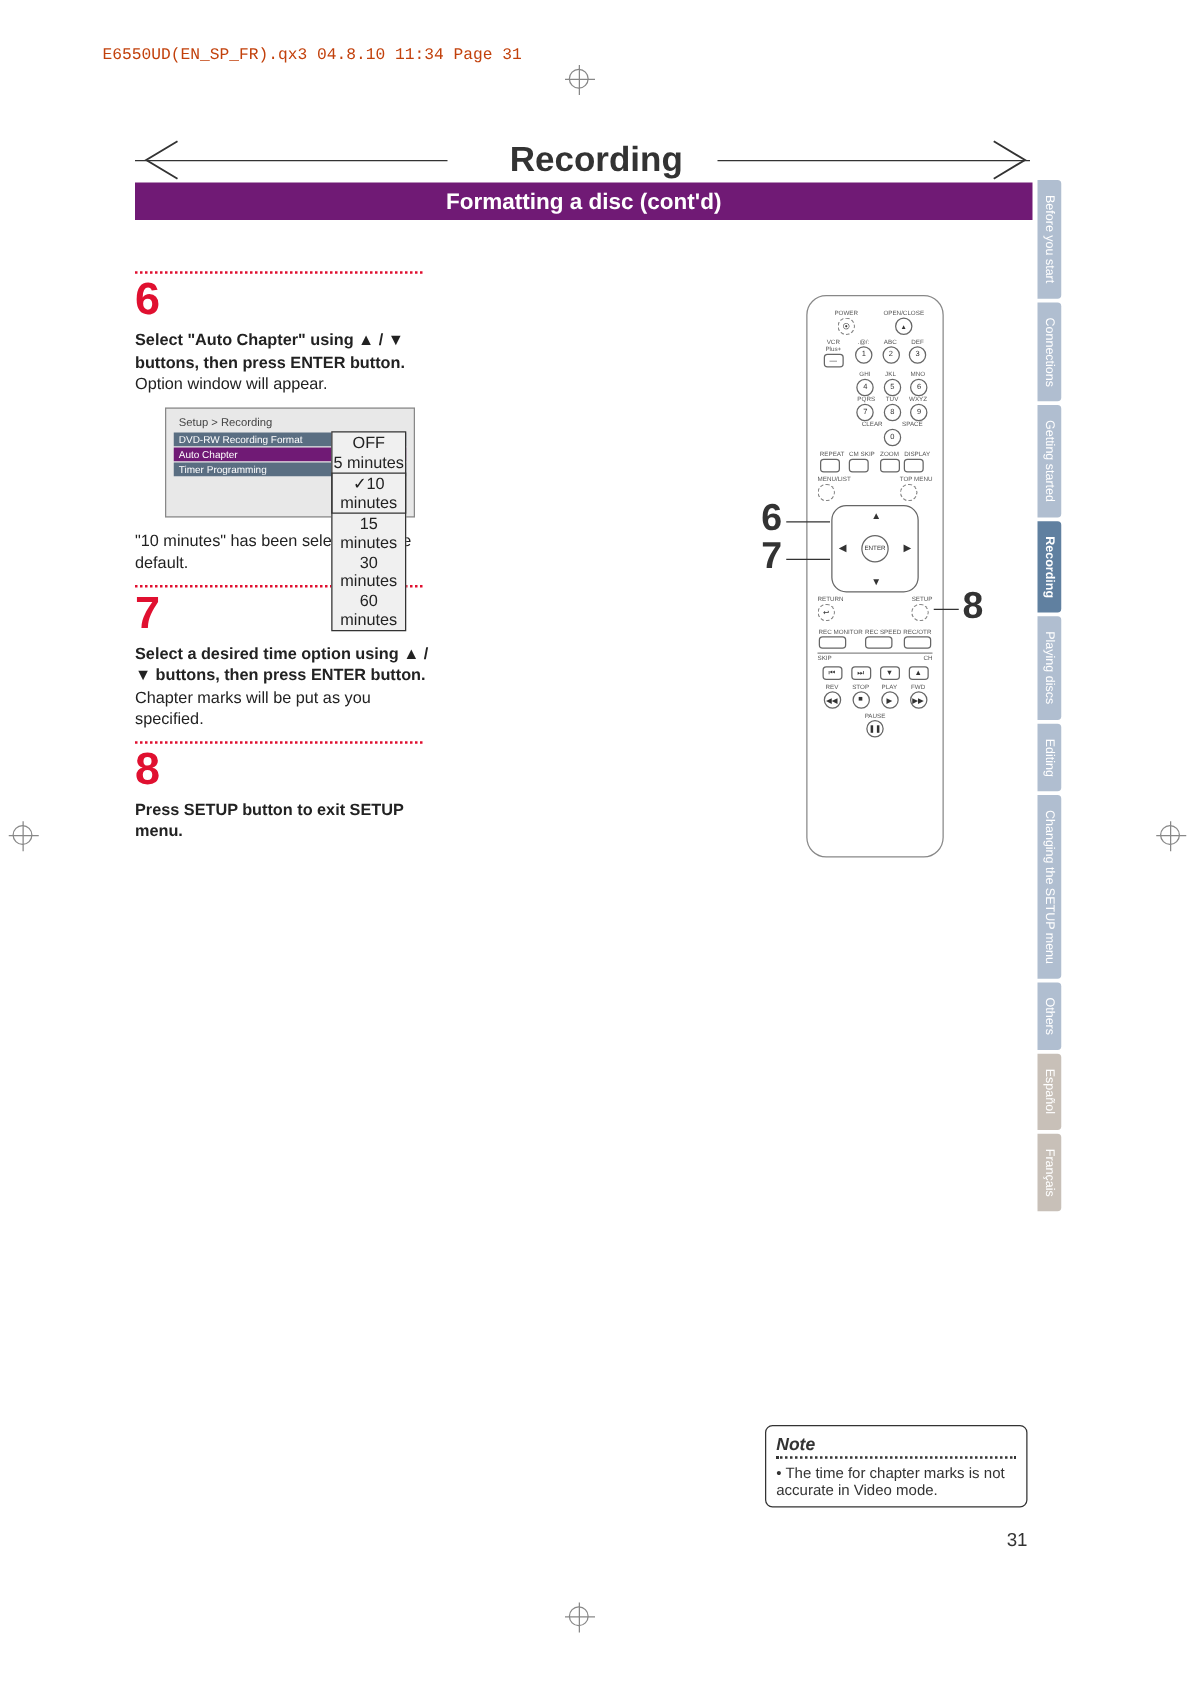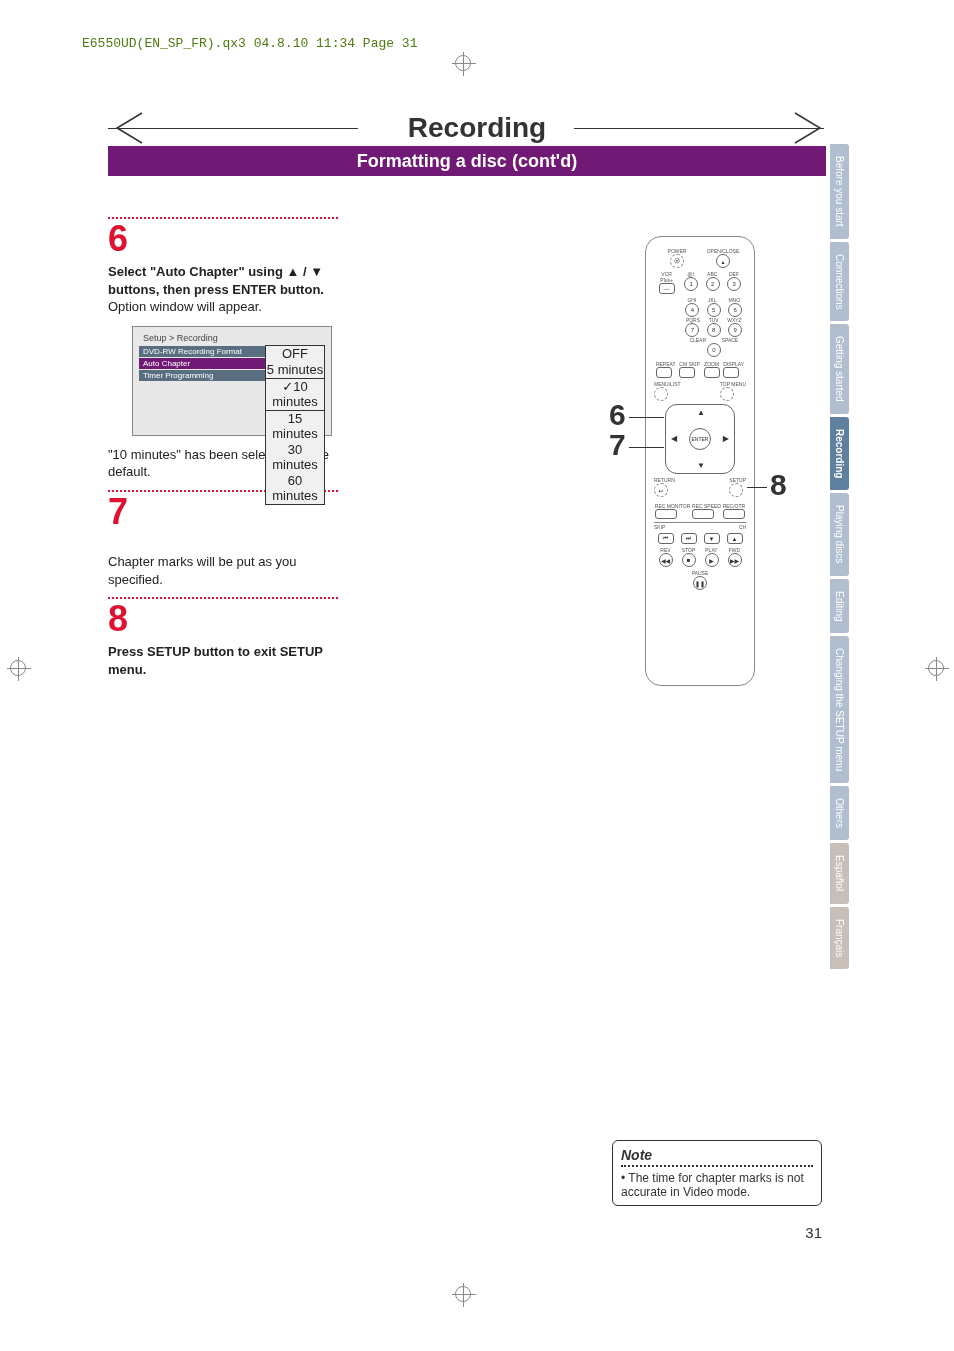--- a/index.html
+++ b/index.html
@@ -10,21 +10,21 @@
       font-family: Arial, Helvetica, sans-serif;
       position: relative;
       color: #333;
     }
     .header-info {
       position: absolute;
       top: 36px;
       left: 82px;
       font-family: 'Courier New', monospace;
       font-size: 13px;
-      color: #4d7c0f;
+      color: #c2410c;
     }
     .crop-mark-top { position: absolute; top: 55px; left: 455px; color: #888; font-size: 16px; }
     .crop-mark-bottom { position: absolute; bottom: 45px; left: 455px; color: #888; font-size: 16px; }
     .crop-circle { width: 16px; height: 16px; border: 1px solid #888; border-radius: 50%; display: inline-block; position: relative; }
     .crop-circle::before, .crop-circle::after { content: ''; position: absolute; background: #888; }
     .crop-circle::before { width: 24px; height: 1px; top: 50%; left: -4px; }
     .crop-circle::after { width: 1px; height: 24px; left: 50%; top: -4px; }
     .side-mark-left { position: absolute; top: 660px; left: 10px; }
     .side-mark-right { position: absolute; top: 660px; right: 10px; }
     .title-main {
@@ -71,21 +71,21 @@
       font-size: 36px;
       font-weight: bold;
       color: #e01030;
       line-height: 1;
       margin-bottom: 6px;
     }
     .step-text { font-size: 13px; line-height: 1.35; margin-bottom: 8px; color:#222;}
     .step-text strong { font-weight: bold; }
     .menu-screenshot {
       width: 200px;
-      height: 110px;
+      height: 88px;
       background: #e8e8e8;
       border: 1px solid #888;
       margin: 10px 0 10px 24px;
       padding: 6px;
       font-size: 8px;
       position: relative;
     }
     .menu-screenshot .crumb { font-size: 9px; color: #444; margin-bottom: 3px; padding-left: 4px;}
     .menu-screenshot .row { background: #5a6e82; color: #fff; padding: 1px 4px; margin-bottom: 1px; font-size: 8px; position: relative;}
     .menu-screenshot .row.sel { background: #701a75; }
@@ -213,21 +213,21 @@
       <div>30 minutes</div>
       <div>60 minutes</div>
     </div>
   </div>
 
   <div class="step-text">"10 minutes" has been selected as the default.</div>
 
   <div class="step-separator"></div>
   <div class="step-num">7</div>
   <div class="step-text">
-    <br>
+    <strong>Select a desired time option using ▲ / ▼ buttons, then press ENTER button.</strong><br>
     <span>Chapter marks will be put as you specified.</span>
   </div>
 
   <div class="step-separator"></div>
   <div class="step-num">8</div>
   <div class="step-text">
     <strong>Press SETUP button to exit SETUP menu.</strong>
   </div>
 </div>
 

